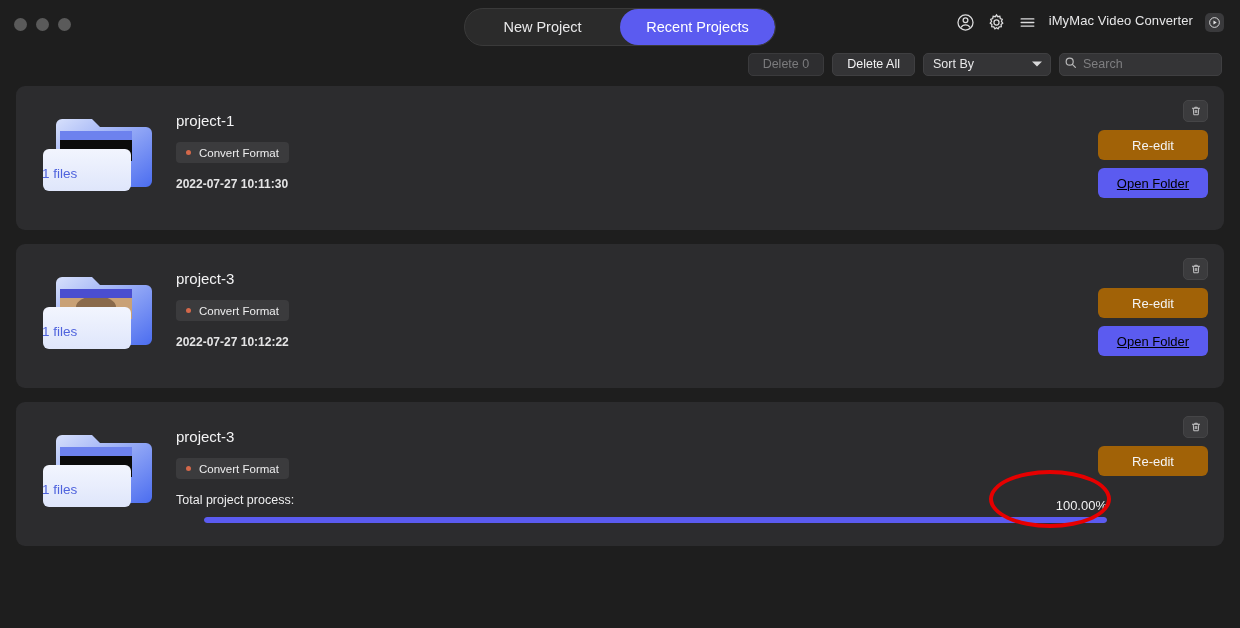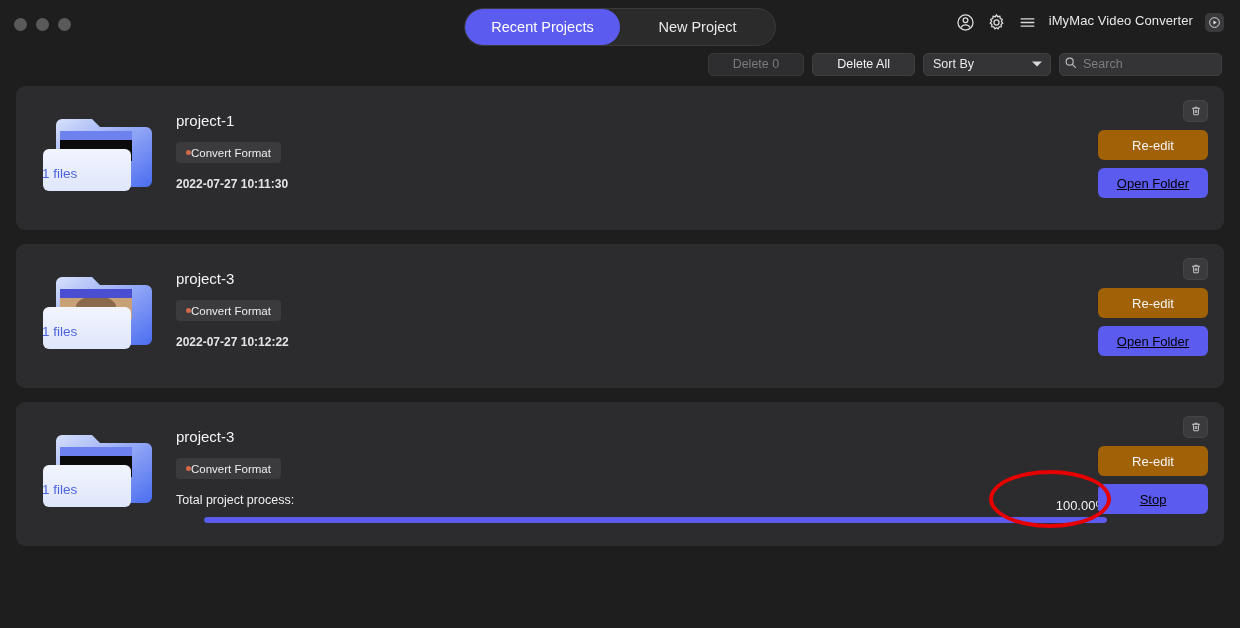--- a/index.html
+++ b/index.html
@@ -73,21 +73,21 @@
   }
 
   
   .toolbar {
     position: absolute; right: 18px; top: 52px;
     display: flex; align-items: center; gap: 8px;
     height: 24px;
   }
   .tbtn {
     height: 23px;
-    padding: 0 24px;
+    padding: 0 14px;
     display: flex; align-items: center; justify-content: center;
     border-radius: 5px;
     font-size: 12.5px;
     background: #343436;
     color: #f2f2f3;
     border: 1px solid #3f3f41;
     cursor: default;
     white-space: nowrap;
   }
   .tbtn.disabled { color: #7b7b7d; background: #2e2e30; border-color: #3a3a3c; }
@@ -157,21 +157,21 @@
   .cardinfo {
     position: absolute; left: 160px; top: 26px;
     width: 880px;
   }
   .projname {
     font-size: 15px;
     color: #f3f3f4;
     margin-bottom: 12px;
   }
   .badge {
-    display: inline-flex; align-items: center; gap: 0;
+    display: inline-flex; align-items: center; gap: 8px;
     height: 21px;
     padding: 0 10px;
     background: #3b3b3d;
     border-radius: 4px;
     font-size: 11.5px;
     color: #ededee;
   }
   .badge .bdot {
     width: 5px; height: 5px; border-radius: 50%;
     background: #d4684a;
@@ -252,22 +252,22 @@
 
   <div class="titlebar">
 
     <div class="traffic">
       <span class="dot"></span>
       <span class="dot"></span>
       <span class="dot"></span>
     </div>
 
     <div class="tabgroup">
+      <div class="tab">New Project</div>
       <div class="tab active">Recent Projects</div>
-      <div class="tab">New Project</div>
     </div>
 
     <div class="titleright">
       <span class="ticon">
         <svg width="19" height="19" viewBox="0 0 24 24" fill="none" stroke="#dcdcdd" stroke-width="1.6">
           <circle cx="12" cy="12" r="9.5"></circle>
           <circle cx="12" cy="9.3" r="3"></circle>
           <path d="M6.3 18.4a6.4 6.4 0 0 1 11.4 0"></path>
         </svg>
       </span>
@@ -442,21 +442,20 @@
       <div class="cardactions">
         <div class="trashbtn">
           <svg width="12" height="12" viewBox="0 0 24 24" fill="none" stroke="#cfcfd0" stroke-width="1.8">
             <path d="M4 6.5h16"></path>
             <path d="M9.5 6.5V4.5h5v2"></path>
             <path d="M6.5 6.5l1 13h9l1-13"></path>
             <path d="M10.5 10v6M13.5 10v6"></path>
           </svg>
         </div>
         <div class="abtn gray">Re-edit</div>
-        <div class="abtn blue">Stop</div>
       </div>
     </div>
 
   </div>
 
   <div class="annot" style="border-color: rgb(230, 0, 0);"></div>
 
 </div>
 
 </body></html>

